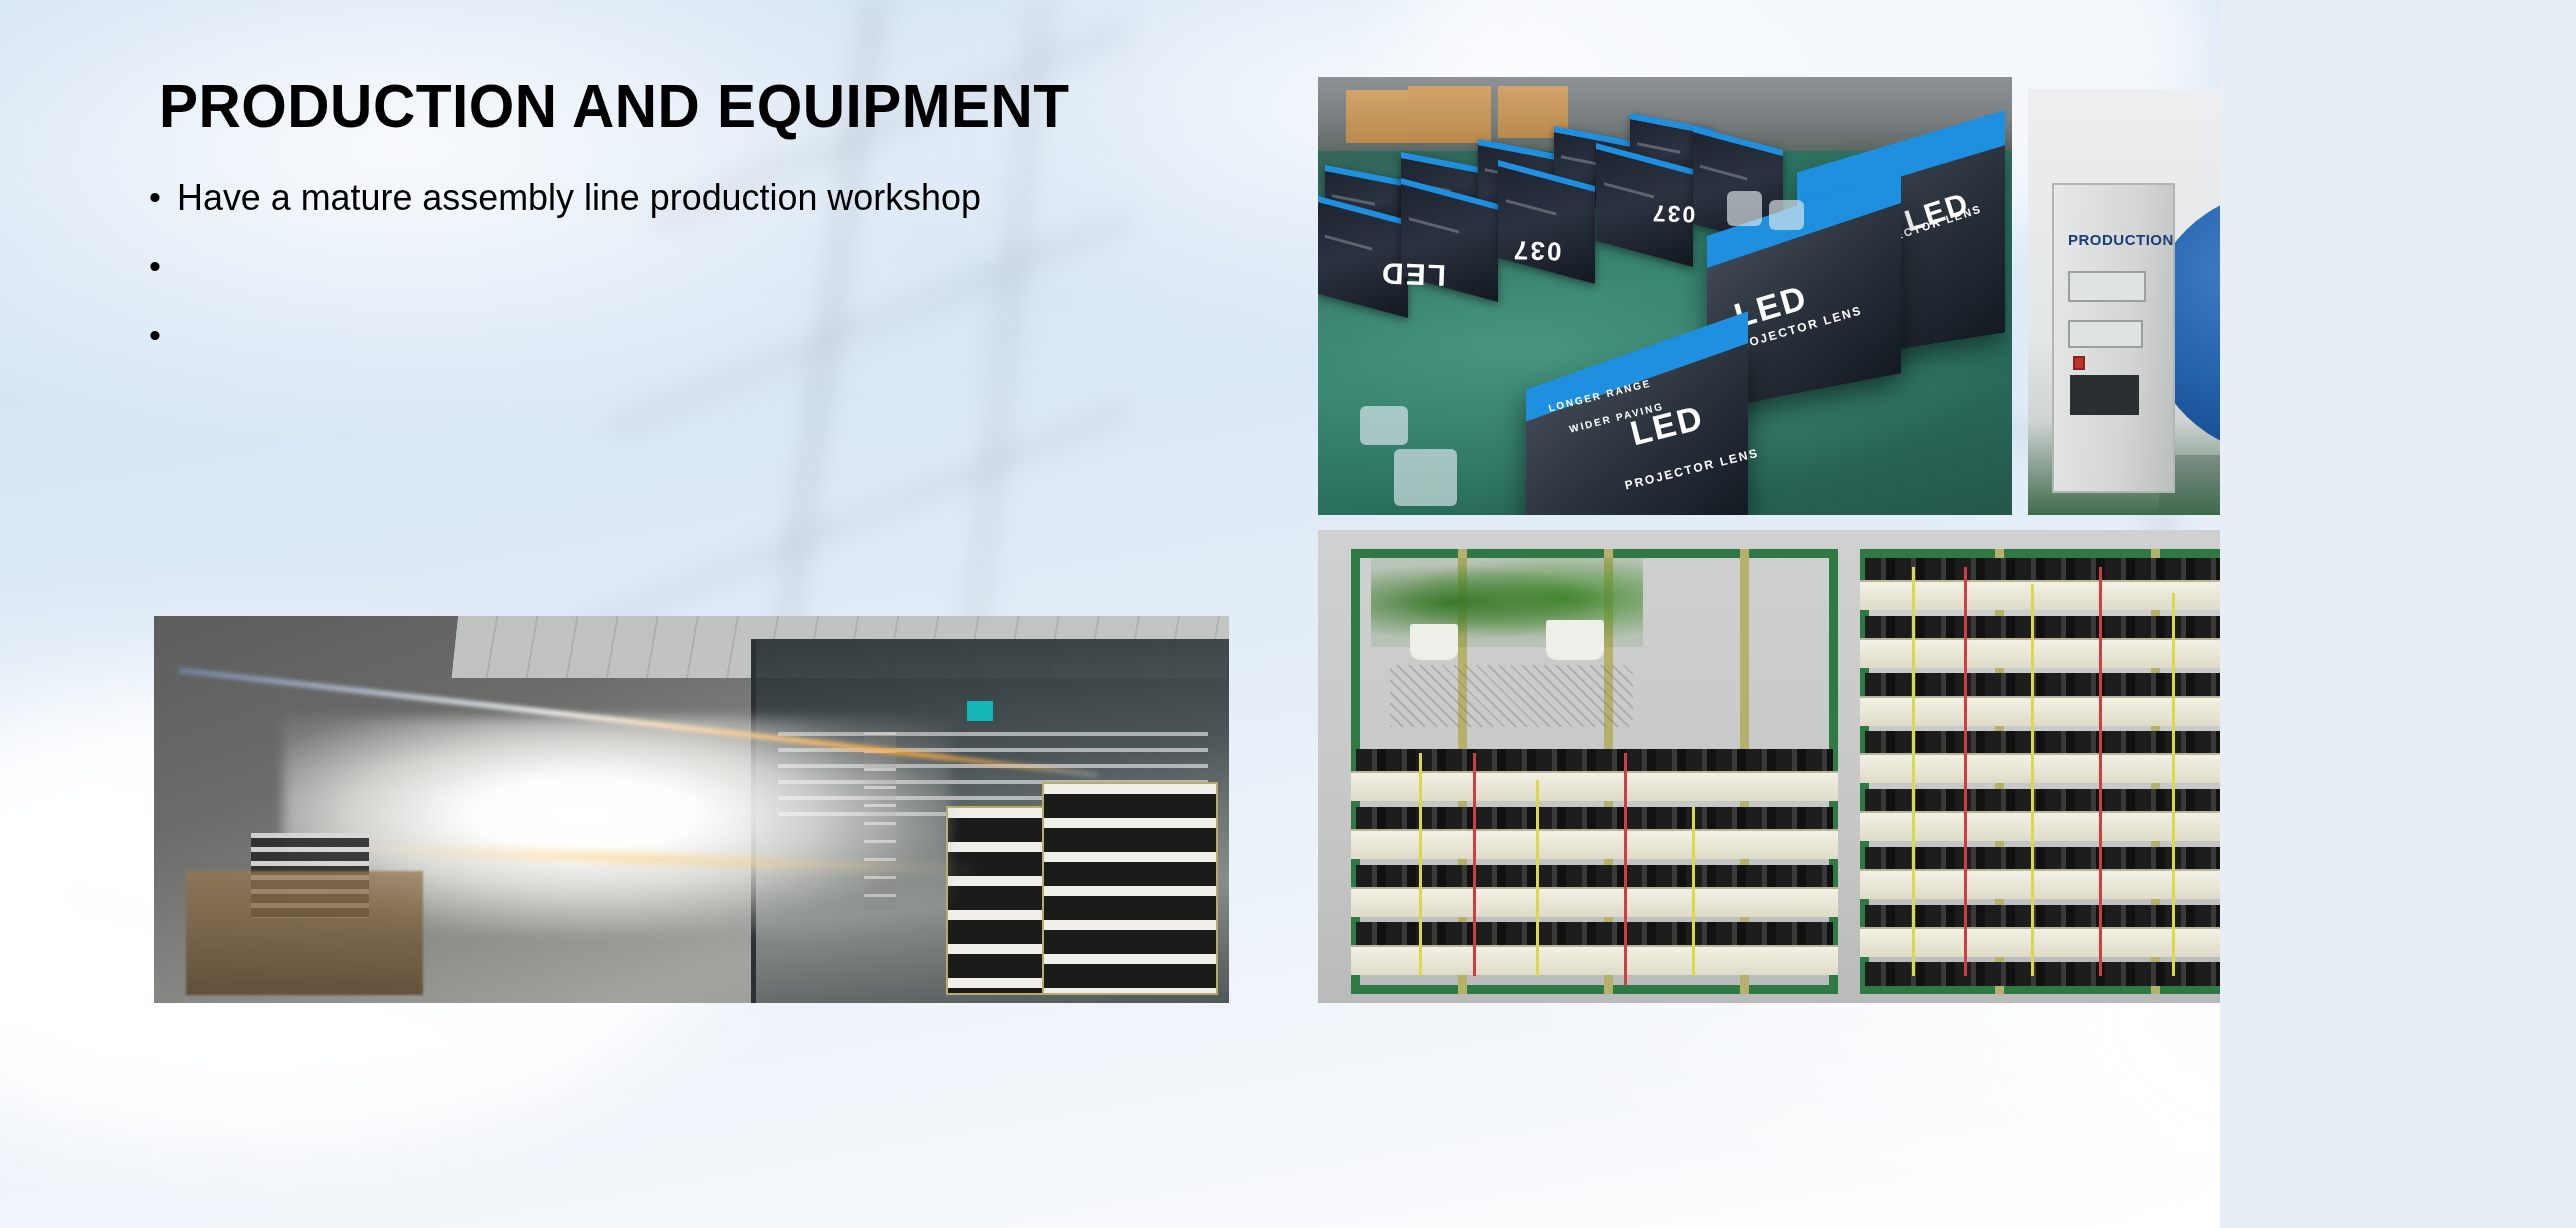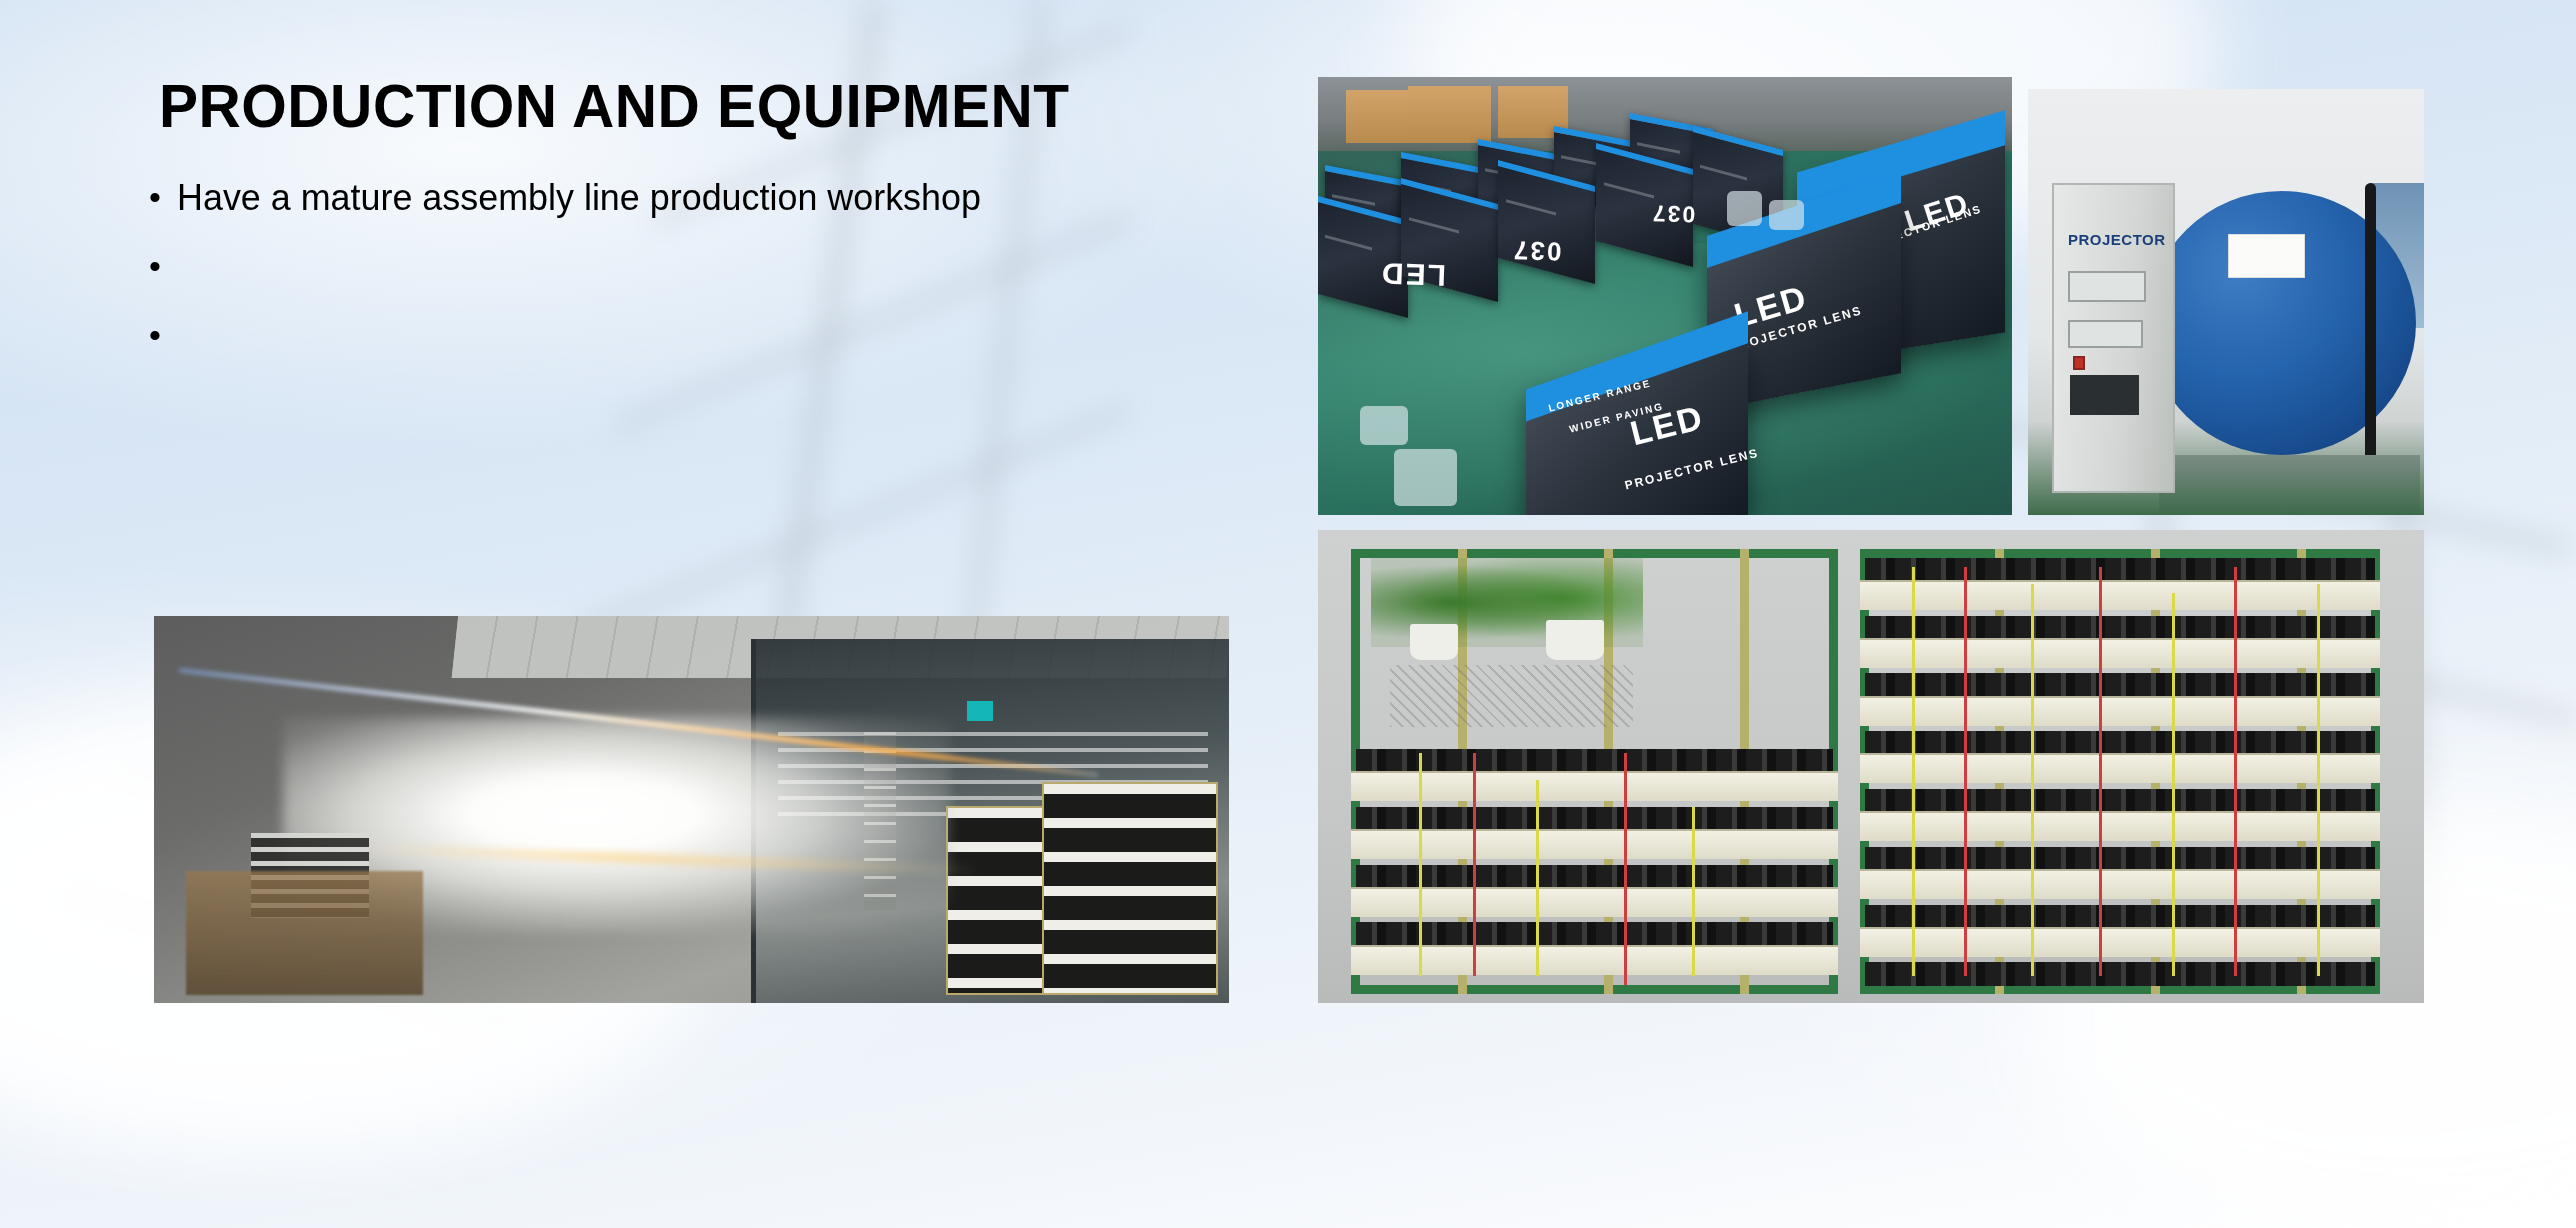--- a/index.html
+++ b/index.html
@@ -2,21 +2,21 @@
 <html><head>
 <meta charset="utf-8">
 <style>
   html,body{margin:0;padding:0;}
   body{
     width:2576px;height:1228px;overflow:hidden;
     font-family:"Liberation Sans", sans-serif;
     background:#e8eef6;
   }
   .slide{
-    position:relative;width:2576px;height:1228px;overflow:hidden;
+    position:relative;width:2220px;height:1228px;overflow:hidden;
     background:
       radial-gradient(ellipse 50% 40% at 18% 12%, rgba(255,255,255,.85) 0%, rgba(255,255,255,0) 62%),
       radial-gradient(ellipse 40% 35% at 62% 8%, rgba(255,255,255,.75) 0%, rgba(255,255,255,0) 60%),
       radial-gradient(ellipse 55% 45% at 8% 72%, rgba(255,255,255,.92) 0%, rgba(255,255,255,0) 58%),
       radial-gradient(ellipse 45% 40% at 95% 78%, rgba(255,255,255,.80) 0%, rgba(255,255,255,0) 60%),
       linear-gradient(170deg,#cfe0f2 0%, #d8e6f5 30%, #e6eff8 58%, #f2f6fb 80%, #ffffff 100%);
   }
   
   .bg-building{position:absolute;inset:0;overflow:hidden;filter:blur(14px);opacity:.55;}
   .bg-building i{position:absolute;display:block;background:rgba(150,160,170,.55);}
@@ -250,21 +250,21 @@
   </div>
 
   <div class="photo ph-sphere">
     <div class="sphere-ph">
       <div class="win"></div>
       <div class="ball"></div>
       <div class="label"></div>
       <div class="arm"></div>
       <div class="base"></div>
       <div class="cabinet">
-        <div class="brand">PROJECTOR</div>
+        <div class="brand">PRODUCTION</div>
         <div class="slot" style="top:28%;width:62%;height:9%;"></div>
         <div class="slot" style="top:44%;width:60%;height:8%;"></div>
         <div class="scr" style="top:62%;width:58%;height:13%;"></div>
         <div class="slot" style="top:56%;left:16%;width:7%;height:3%;background:#c03227;border-color:#8a241c;"></div>
       </div>
     </div>
   </div>
 
   <div class="photo ph-racks">
     <div class="racks-ph">

